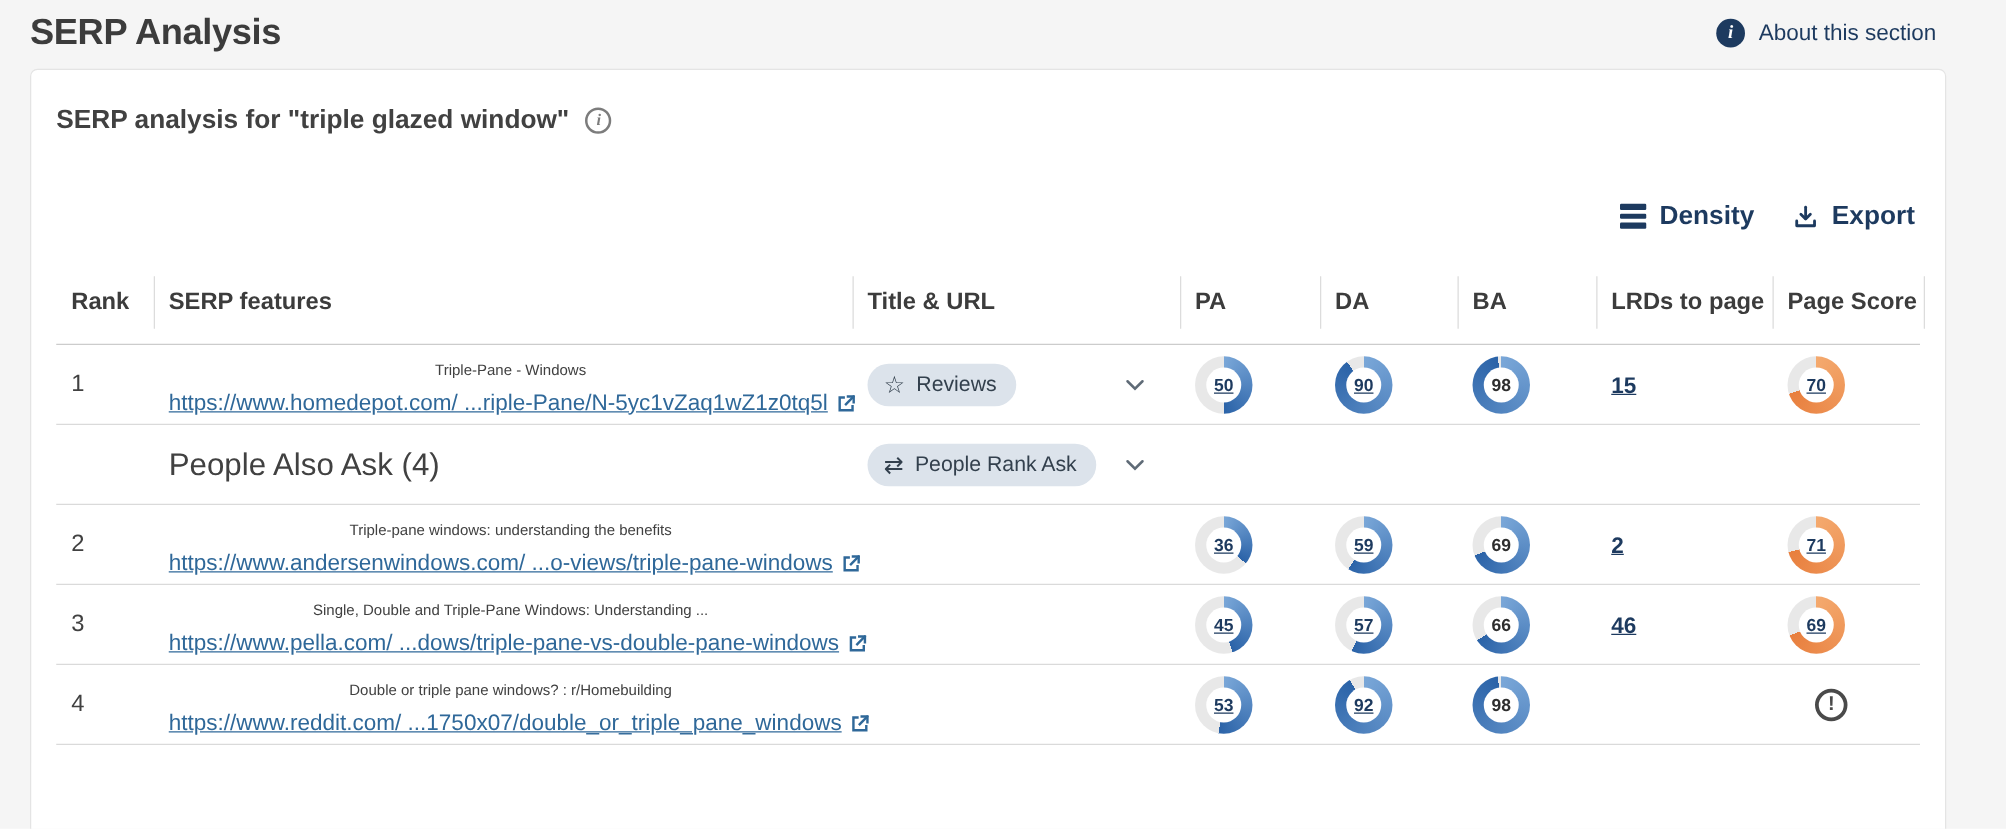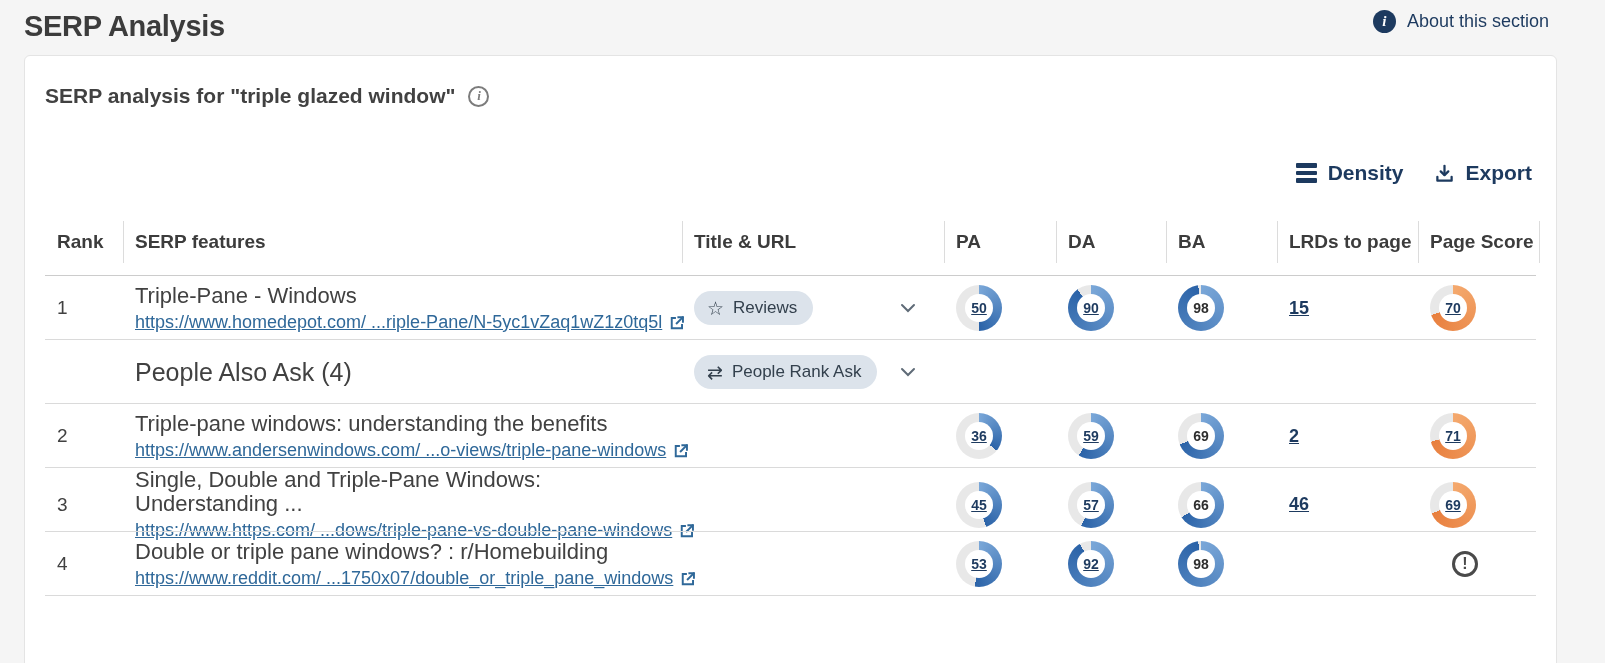--- a/index.html
+++ b/index.html
@@ -4,21 +4,21 @@
 <style>
   * { box-sizing: border-box; }
   html,body { margin:0; padding:0; }
   body {
     width:1605px; height:663px; overflow:hidden;
     background:#f5f5f5;
     font-family:"Liberation Sans","DejaVu Sans",sans-serif;
     color:#414141;
   }
   
-  .top { display:flex; align-items:flex-start; justify-content:space-between; padding:10px 56px 12px 24px; }
+  .top { display:flex; align-items:center; justify-content:space-between; padding:10px 56px 12px 24px; }
   .top h1 { margin:0; font-size:29px; font-weight:700; letter-spacing:-0.3px; color:#3c3c3c; }
   .about { display:flex; align-items:center; gap:11px; color:#1d3a5f; font-size:18px; cursor:pointer; }
   .info-filled {
     width:23px; height:23px; border-radius:50%; background:#1d3a5f; color:#fff;
     display:inline-flex; align-items:center; justify-content:center;
     font-family:"Liberation Serif",serif; font-weight:700; font-size:15px; font-style:italic;
   }
   
   .card {
     margin:0 48px 0 24px; background:#fff; border:1px solid #e4e4e4; border-radius:6px;
@@ -46,21 +46,21 @@
   .th { position:relative; height:44px; display:flex; align-items:center; padding-left:12px;
         font-size:19px; font-weight:700; color:#3c3c3c; }
   .th-rank { padding-left:32px; }
   .th:not(.th-rank)::before, .th-fill::before {
     content:""; position:absolute; left:0; top:1px; bottom:1px; width:1px; background:#dcdcdc;
   }
   .row { height:64px; position:relative; }
   .row::after { content:""; position:absolute; left:20px; right:20px; bottom:0; border-bottom:1px solid #dadada; }
   .rank-c { padding-left:32px; font-size:19px; color:#414141; }
   .title-c { padding-left:12px; }
-  .rtitle { font-size:22px; color:#414141; line-height:24px; margin-bottom:3px; }
+  .rtitle { font-size:12px; color:#414141; line-height:24px; margin-bottom:3px;text-align:center; }
   .paa-title { font-size:25px; color:#414141; }
   .rurl { font-size:18px; color:#2f6899; text-decoration:underline; cursor:pointer;
           display:inline-flex; align-items:center; gap:7px; line-height:22px; white-space:nowrap; }
   .rurl svg { flex:none; position:relative; top:1px; }
   .serp-c { display:flex; align-items:center; justify-content:space-between; padding:0 28px 0 12px; height:100%; }
   .chip { display:inline-flex; align-items:center; gap:9px; background:#dce3eb; border:none;
           border-radius:17px; height:34px; padding:0 16px 0 13px; font-size:17px; color:#33404d;
           font-family:inherit; cursor:pointer; white-space:nowrap; }
   .chip .glyph { font-size:19px; line-height:1; color:#33404d; }
   .chev { cursor:pointer; display:flex; align-items:center; }
@@ -236,21 +236,21 @@
         </span>
       </div>
     <div></div>
   </div>
 
   <div class="grid row">
     <div class="rank-c">3</div>
     <div class="title-c">
       <div class="rtitle">Single, Double and Triple-Pane Windows: Understanding ...</div>
       <a class="rurl">
-        <span>https://www.https.com/ ...dows/triple-pane-vs-double-pane-windows</span>
+        <span>https://www.pella.com/ ...dows/triple-pane-vs-double-pane-windows</span>
         <svg width="16" height="16" viewBox="0 0 14 14" fill="none" stroke="#2f6899" stroke-width="1.7" stroke-linecap="square">
           <path d="M5.2 2.6H2.4v9h9V8.8"></path>
             <path d="M8.2 1.9h4v4"></path>
             <path d="M12 2.1 6.8 7.3"></path>
         </svg>
       </a>
     </div>
     <div class="serp-c"></div>
     <div class="metric-c">
         <span class="donut" style="background: conic-gradient(rgb(122, 167, 216) 0%, rgb(43, 99, 168) 45%, rgb(232, 232, 232) 45%, rgb(232, 232, 232) 100%);">

